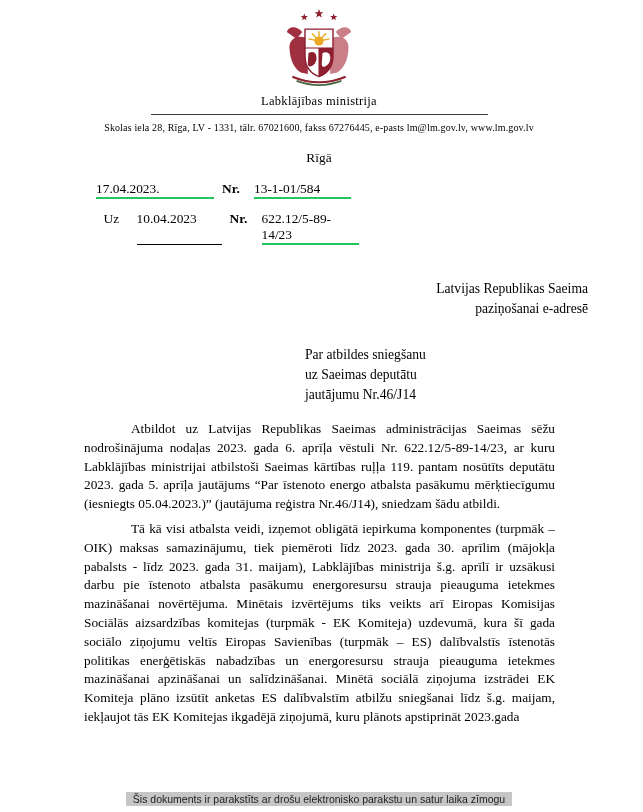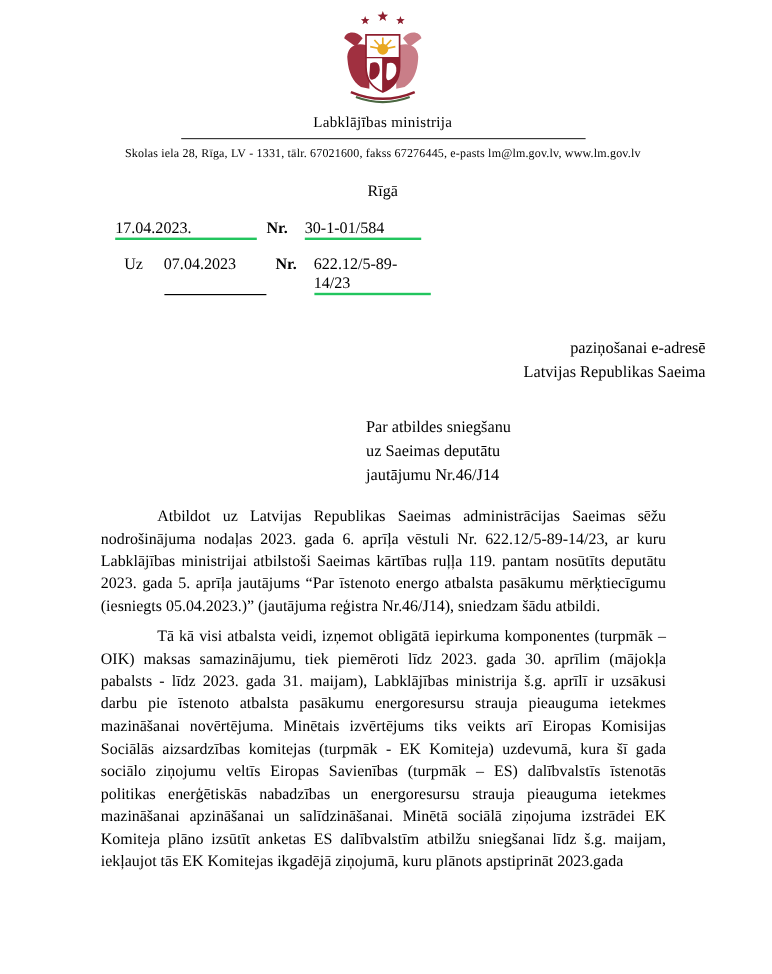--- a/index.html
+++ b/index.html
@@ -101,43 +101,46 @@
     <div class="address-line">Skolas iela 28, Rīga, LV - 1331, tālr. 67021600, fakss 67276445, e-pasts lm@lm.gov.lv, www.lm.gov.lv</div>
   </div>
 
   <div class="city">Rīgā</div>
 
   <div class="ref-block">
     <div class="ref-row">
       <div class="cell-date bordered">17.04.2023.</div>
       <div class="cell-gap"></div>
       <div class="cell-nr">Nr.</div>
-      <div class="cell-num bordered">30-1-01/584</div>
+      <div class="cell-num bordered">13-1-01/584</div>
     </div>
     <div class="ref-row">
       <div class="cell-date uz-wrap">
         <span class="uz-label">Uz</span>
-        <span class="uz-date">07.04.2023</span>
+        <span class="uz-date">10.04.2023</span>
       </div>
       <div class="cell-gap"></div>
       <div class="cell-nr">Nr.</div>
       <div class="cell-num bordered">622.12/5-89-14/23</div>
     </div>
   </div>
 
   <div class="recipient">
+    <div>Latvijas Republikas Saeima</div>
     <div>paziņošanai e-adresē</div>
-    <div>Latvijas Republikas Saeima</div>
   </div>
 
   <div class="subject">
     <div>Par atbildes sniegšanu</div>
     <div>uz Saeimas deputātu</div>
     <div>jautājumu Nr.46/J14</div>
   </div>
 
   <p class="body-text para para1">Atbildot uz Latvijas Republikas Saeimas administrācijas Saeimas sēžu nodrošinājuma nodaļas 2023. gada 6. aprīļa vēstuli Nr. 622.12/5-89-14/23, ar kuru Labklājības ministrijai atbilstoši Saeimas kārtības ruļļa 119. pantam nosūtīts deputātu 2023. gada 5. aprīļa jautājums “Par īstenoto energo atbalsta pasākumu mērķtiecīgumu (iesniegts 05.04.2023.)” (jautājuma reģistra Nr.46/J14), sniedzam šādu atbildi.</p>
 
 
   <p class="body-text para para2">Tā kā visi atbalsta veidi, izņemot obligātā iepirkuma komponentes (turpmāk – OIK) maksas samazinājumu, tiek piemēroti līdz 2023. gada 30. aprīlim (mājokļa pabalsts - līdz 2023. gada 31. maijam), Labklājības ministrija š.g. aprīlī ir uzsākusi darbu pie īstenoto atbalsta pasākumu energoresursu strauja pieauguma ietekmes mazināšanai novērtējuma. Minētais izvērtējums tiks veikts arī Eiropas Komisijas Sociālās aizsardzības komitejas (turpmāk - EK Komiteja) uzdevumā, kura šī gada sociālo ziņojumu veltīs Eiropas Savienības (turpmāk – ES) dalībvalstīs īstenotās politikas enerģētiskās nabadzības un energoresursu strauja pieauguma ietekmes mazināšanai apzināšanai un salīdzināšanai. Minētā sociālā ziņojuma izstrādei EK Komiteja plāno izsūtīt anketas ES dalībvalstīm atbilžu sniegšanai līdz š.g. maijam, iekļaujot tās EK Komitejas ikgadējā ziņojumā, kuru plānots apstiprināt 2023.gada</p>
 
+  <div class="footer">
+    <span class="sig-note">Šis dokuments ir parakstīts ar drošu elektronisko parakstu un satur laika zīmogu</span>
+  </div>
 
 </div>
 
 </body></html>

